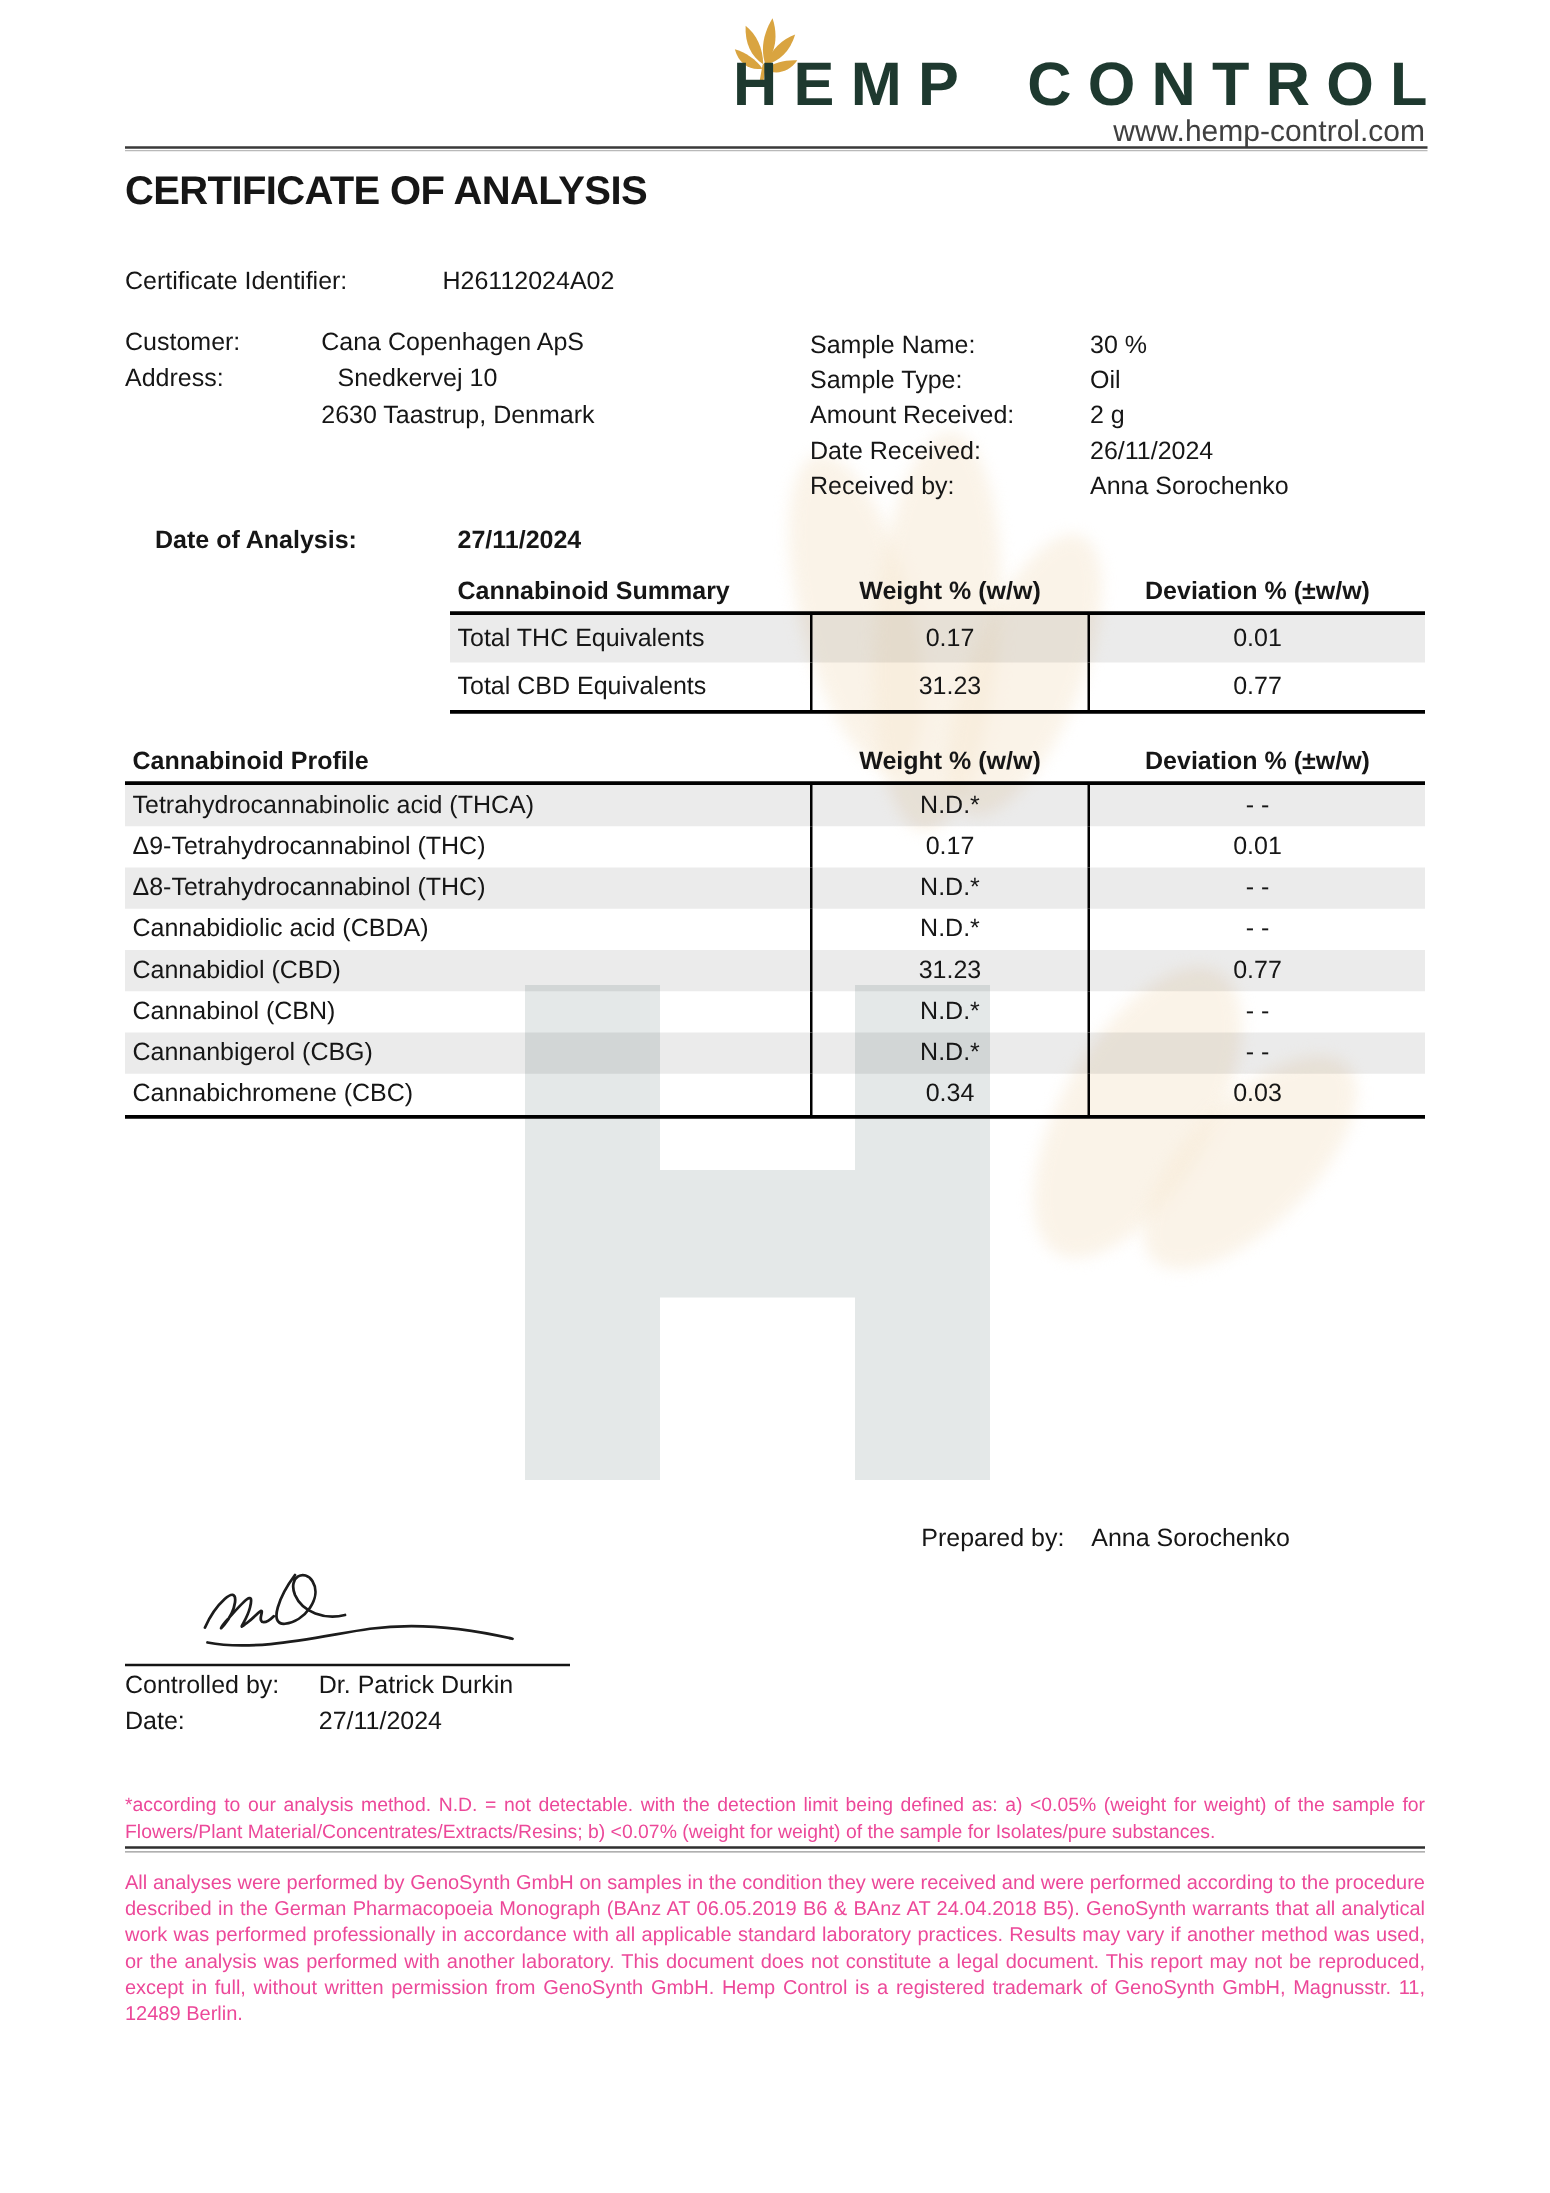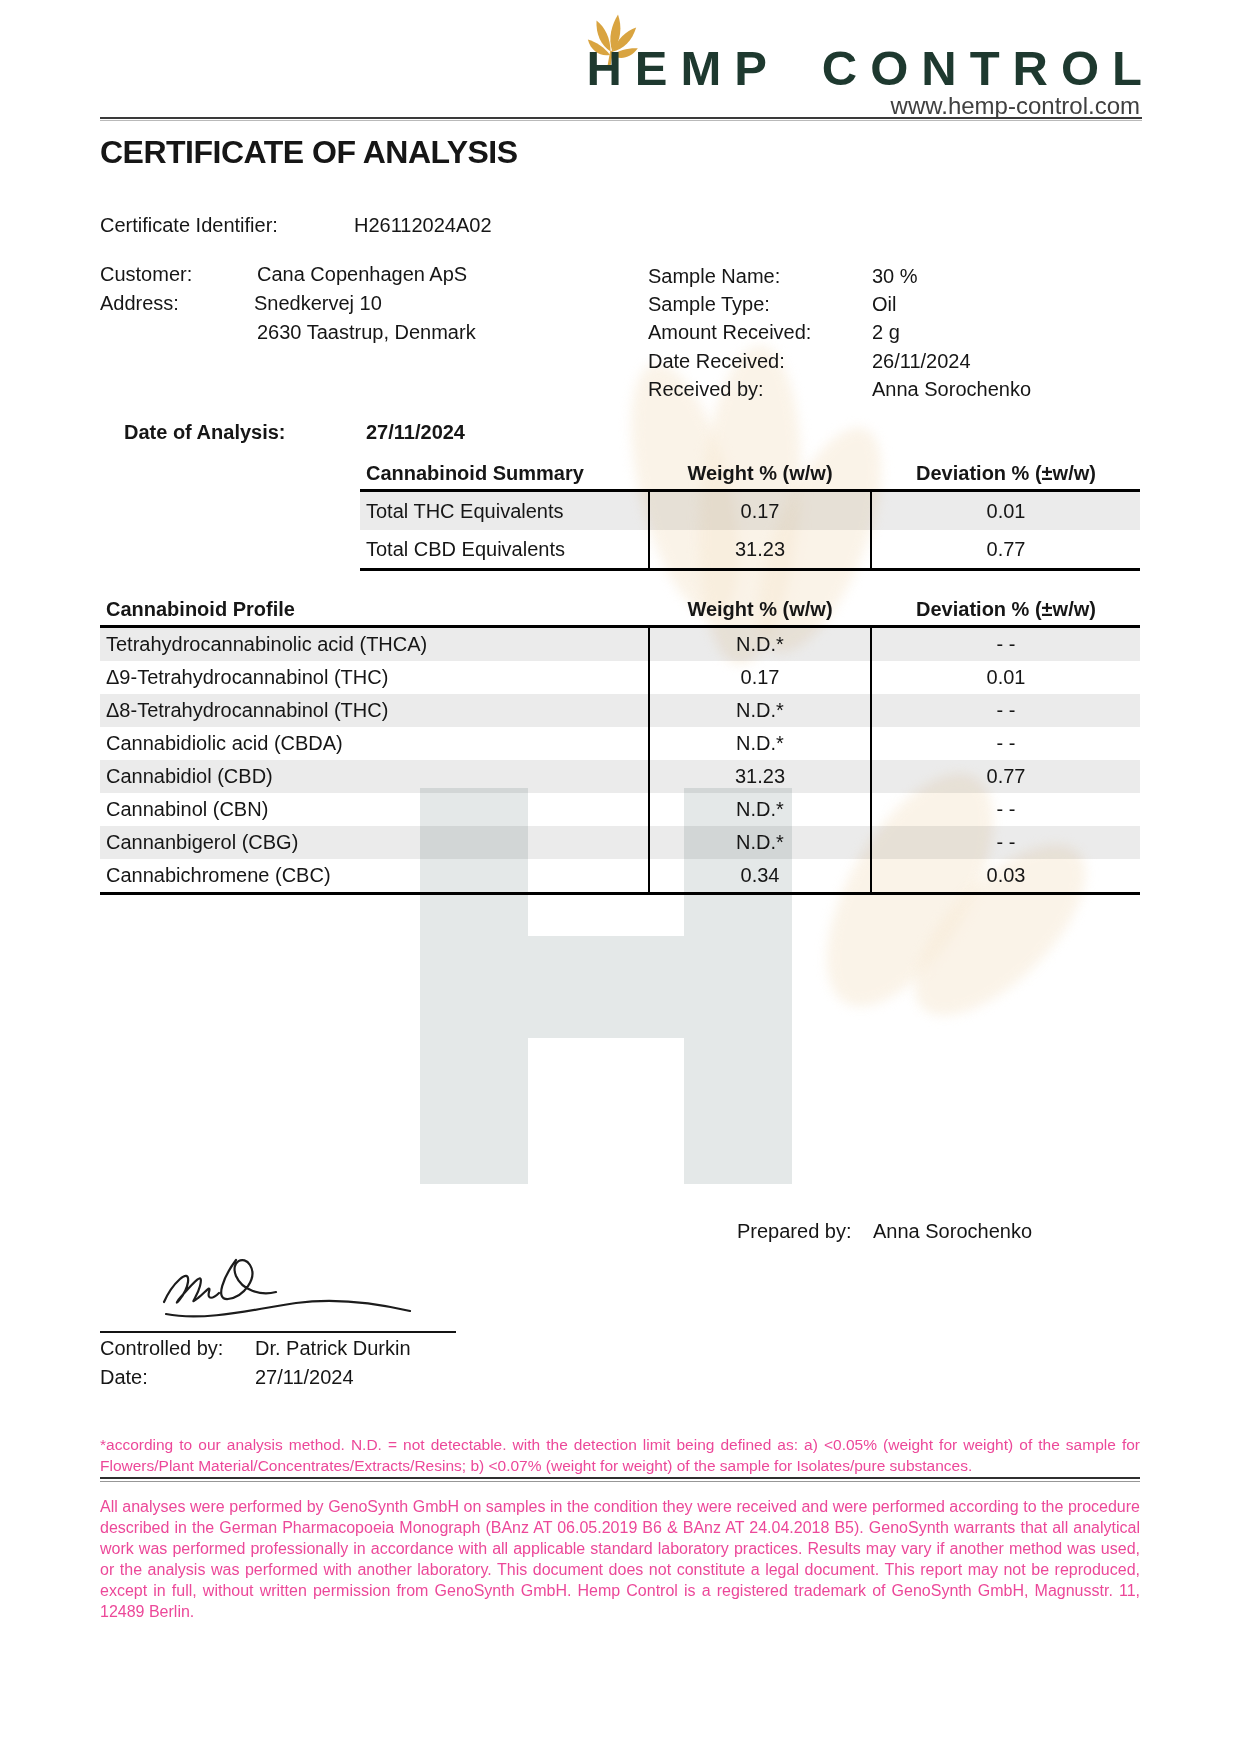--- a/index.html
+++ b/index.html
@@ -89,21 +89,21 @@
     <div class="header-rule"></div>
 
     <div class="title">CERTIFICATE OF ANALYSIS</div>
 
     <div class="abs lbl" style="left:100px;top:214px;">Certificate Identifier:</div>
     <div class="abs val" style="left:342px;top:214px;margin-left:12px;">H26112024A02</div>
 
     <div class="abs lbl" style="left:100px;top:263px;">Customer:</div>
     <div class="abs val" style="left:257px;top:263px;">Cana Copenhagen ApS</div>
     <div class="abs lbl" style="left:100px;top:292px;">Address:</div>
-    <div class="abs val" style="left:254px;top:292px;">Snedkervej 10</div>
+    <div class="abs val" style="left:270px;top:292px;">Snedkervej 10</div>
     <div class="abs val" style="left:257px;top:321px;">2630 Taastrup, Denmark</div>
 
     <div class="abs lbl" style="left:648px;top:265px;">Sample Name:</div>
     <div class="abs val" style="left:872px;top:265px;">30 %</div>
     <div class="abs lbl" style="left:648px;top:293px;">Sample Type:</div>
     <div class="abs val" style="left:872px;top:293px;">Oil</div>
     <div class="abs lbl" style="left:648px;top:321px;">Amount Received:</div>
     <div class="abs val" style="left:872px;top:321px;">2 g</div>
     <div class="abs lbl" style="left:648px;top:350px;">Date Received:</div>
     <div class="abs val" style="left:872px;top:350px;">26/11/2024</div>

